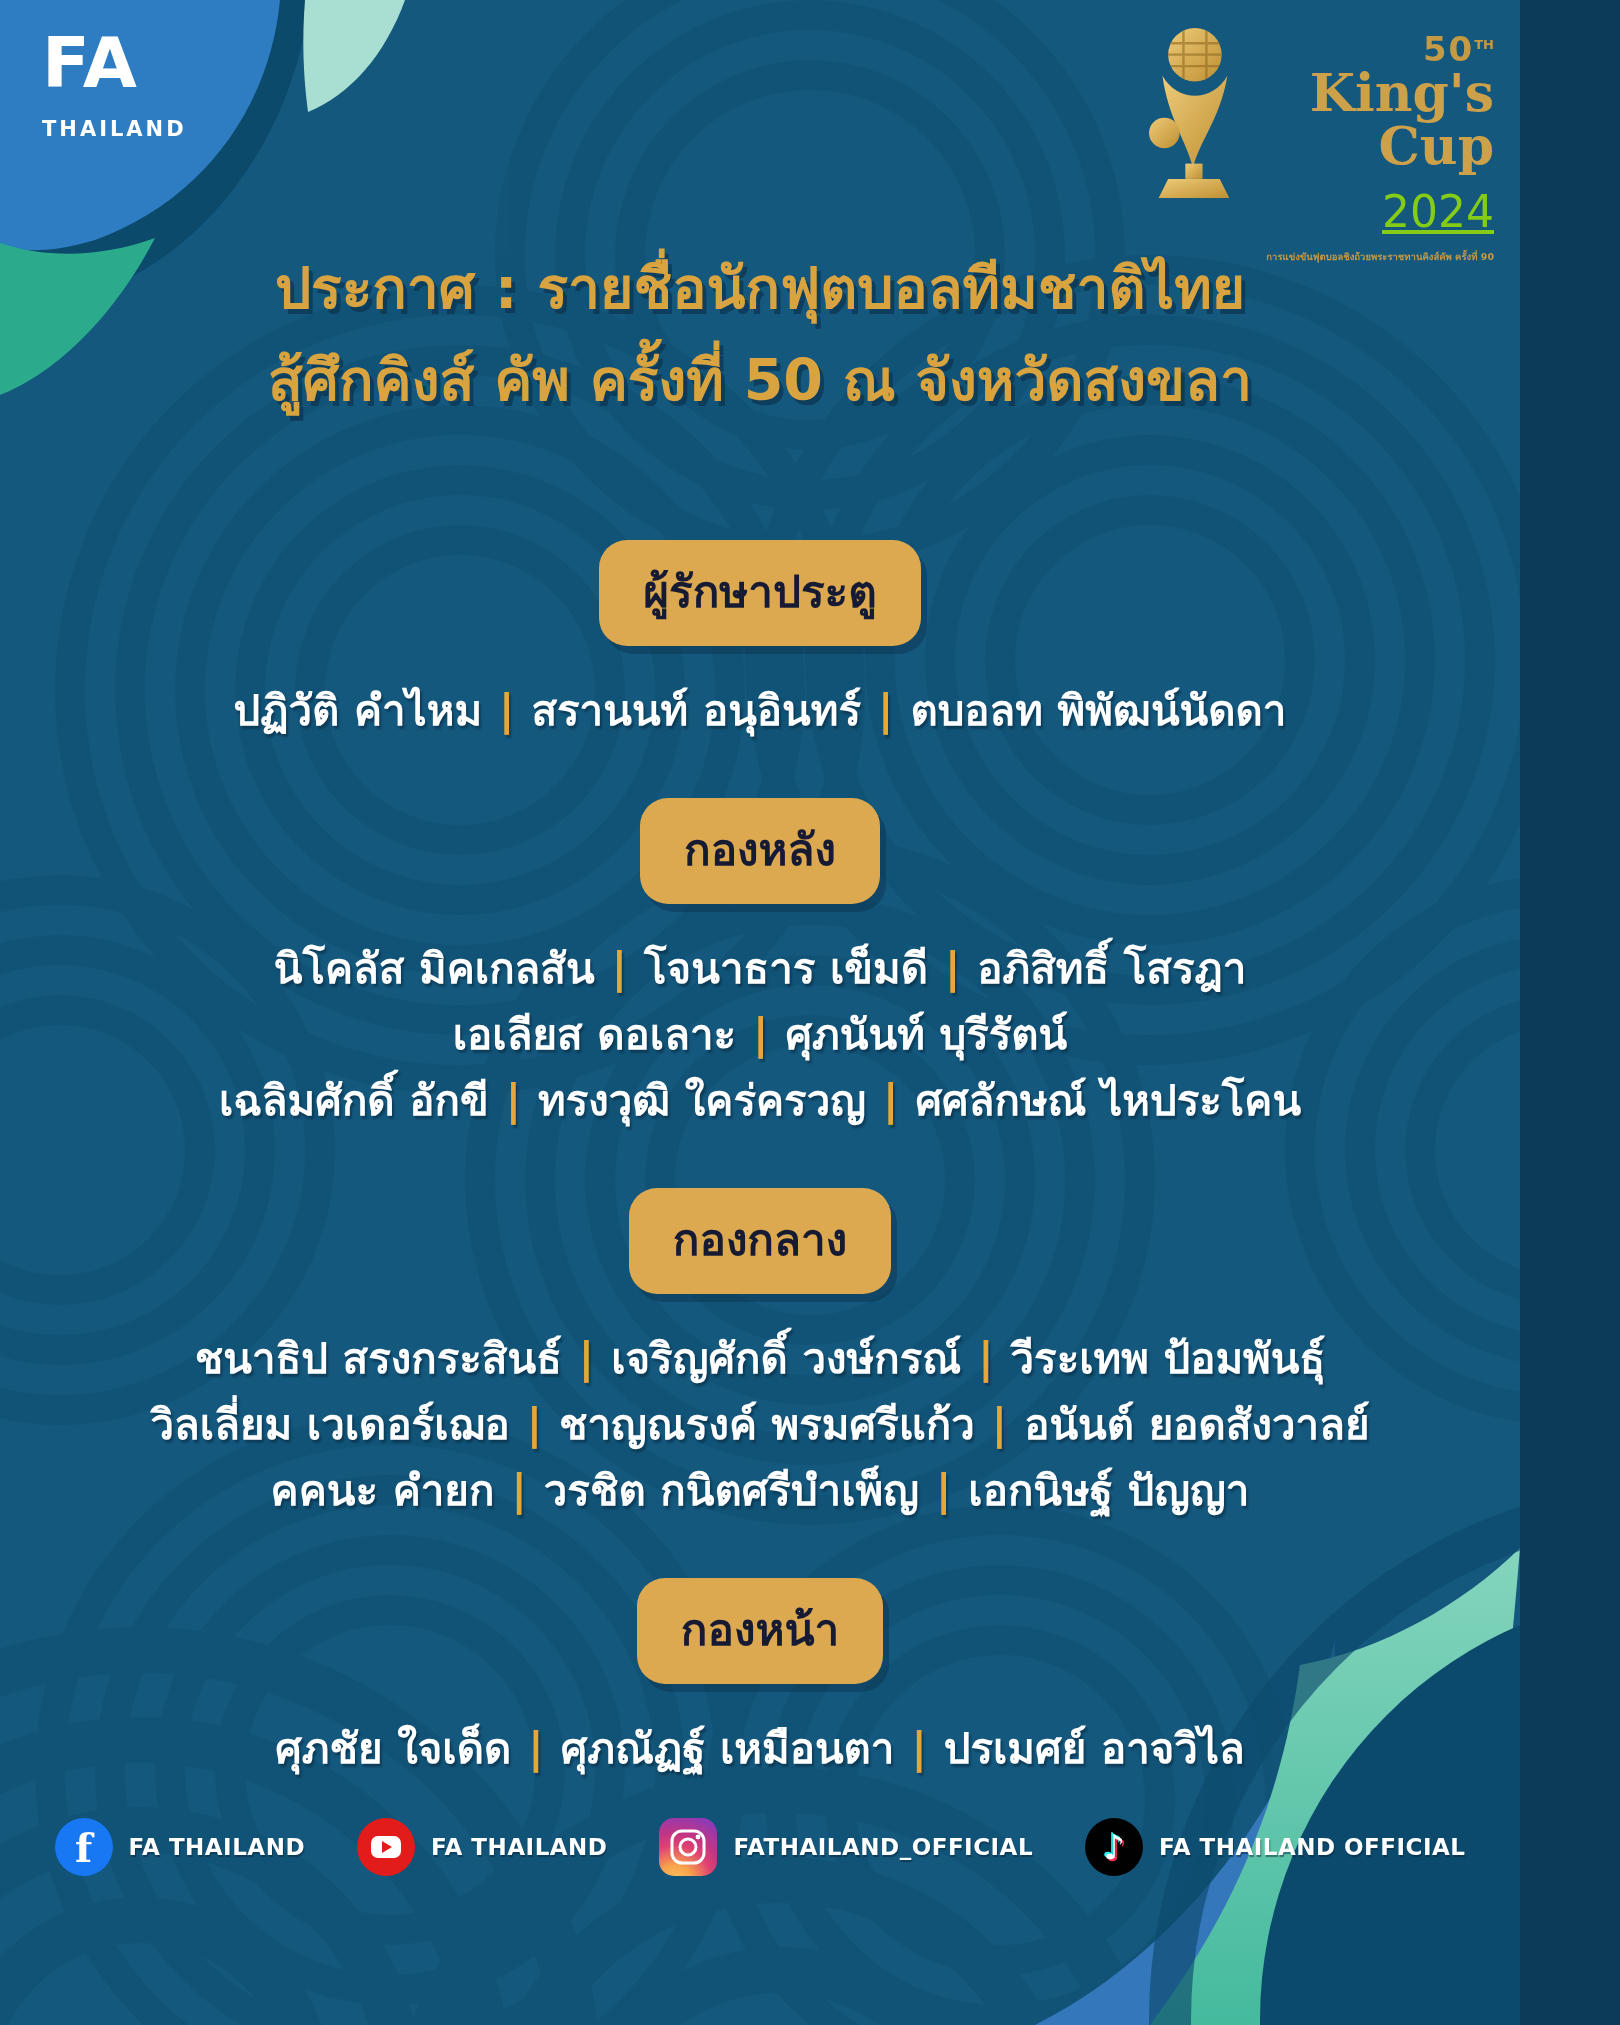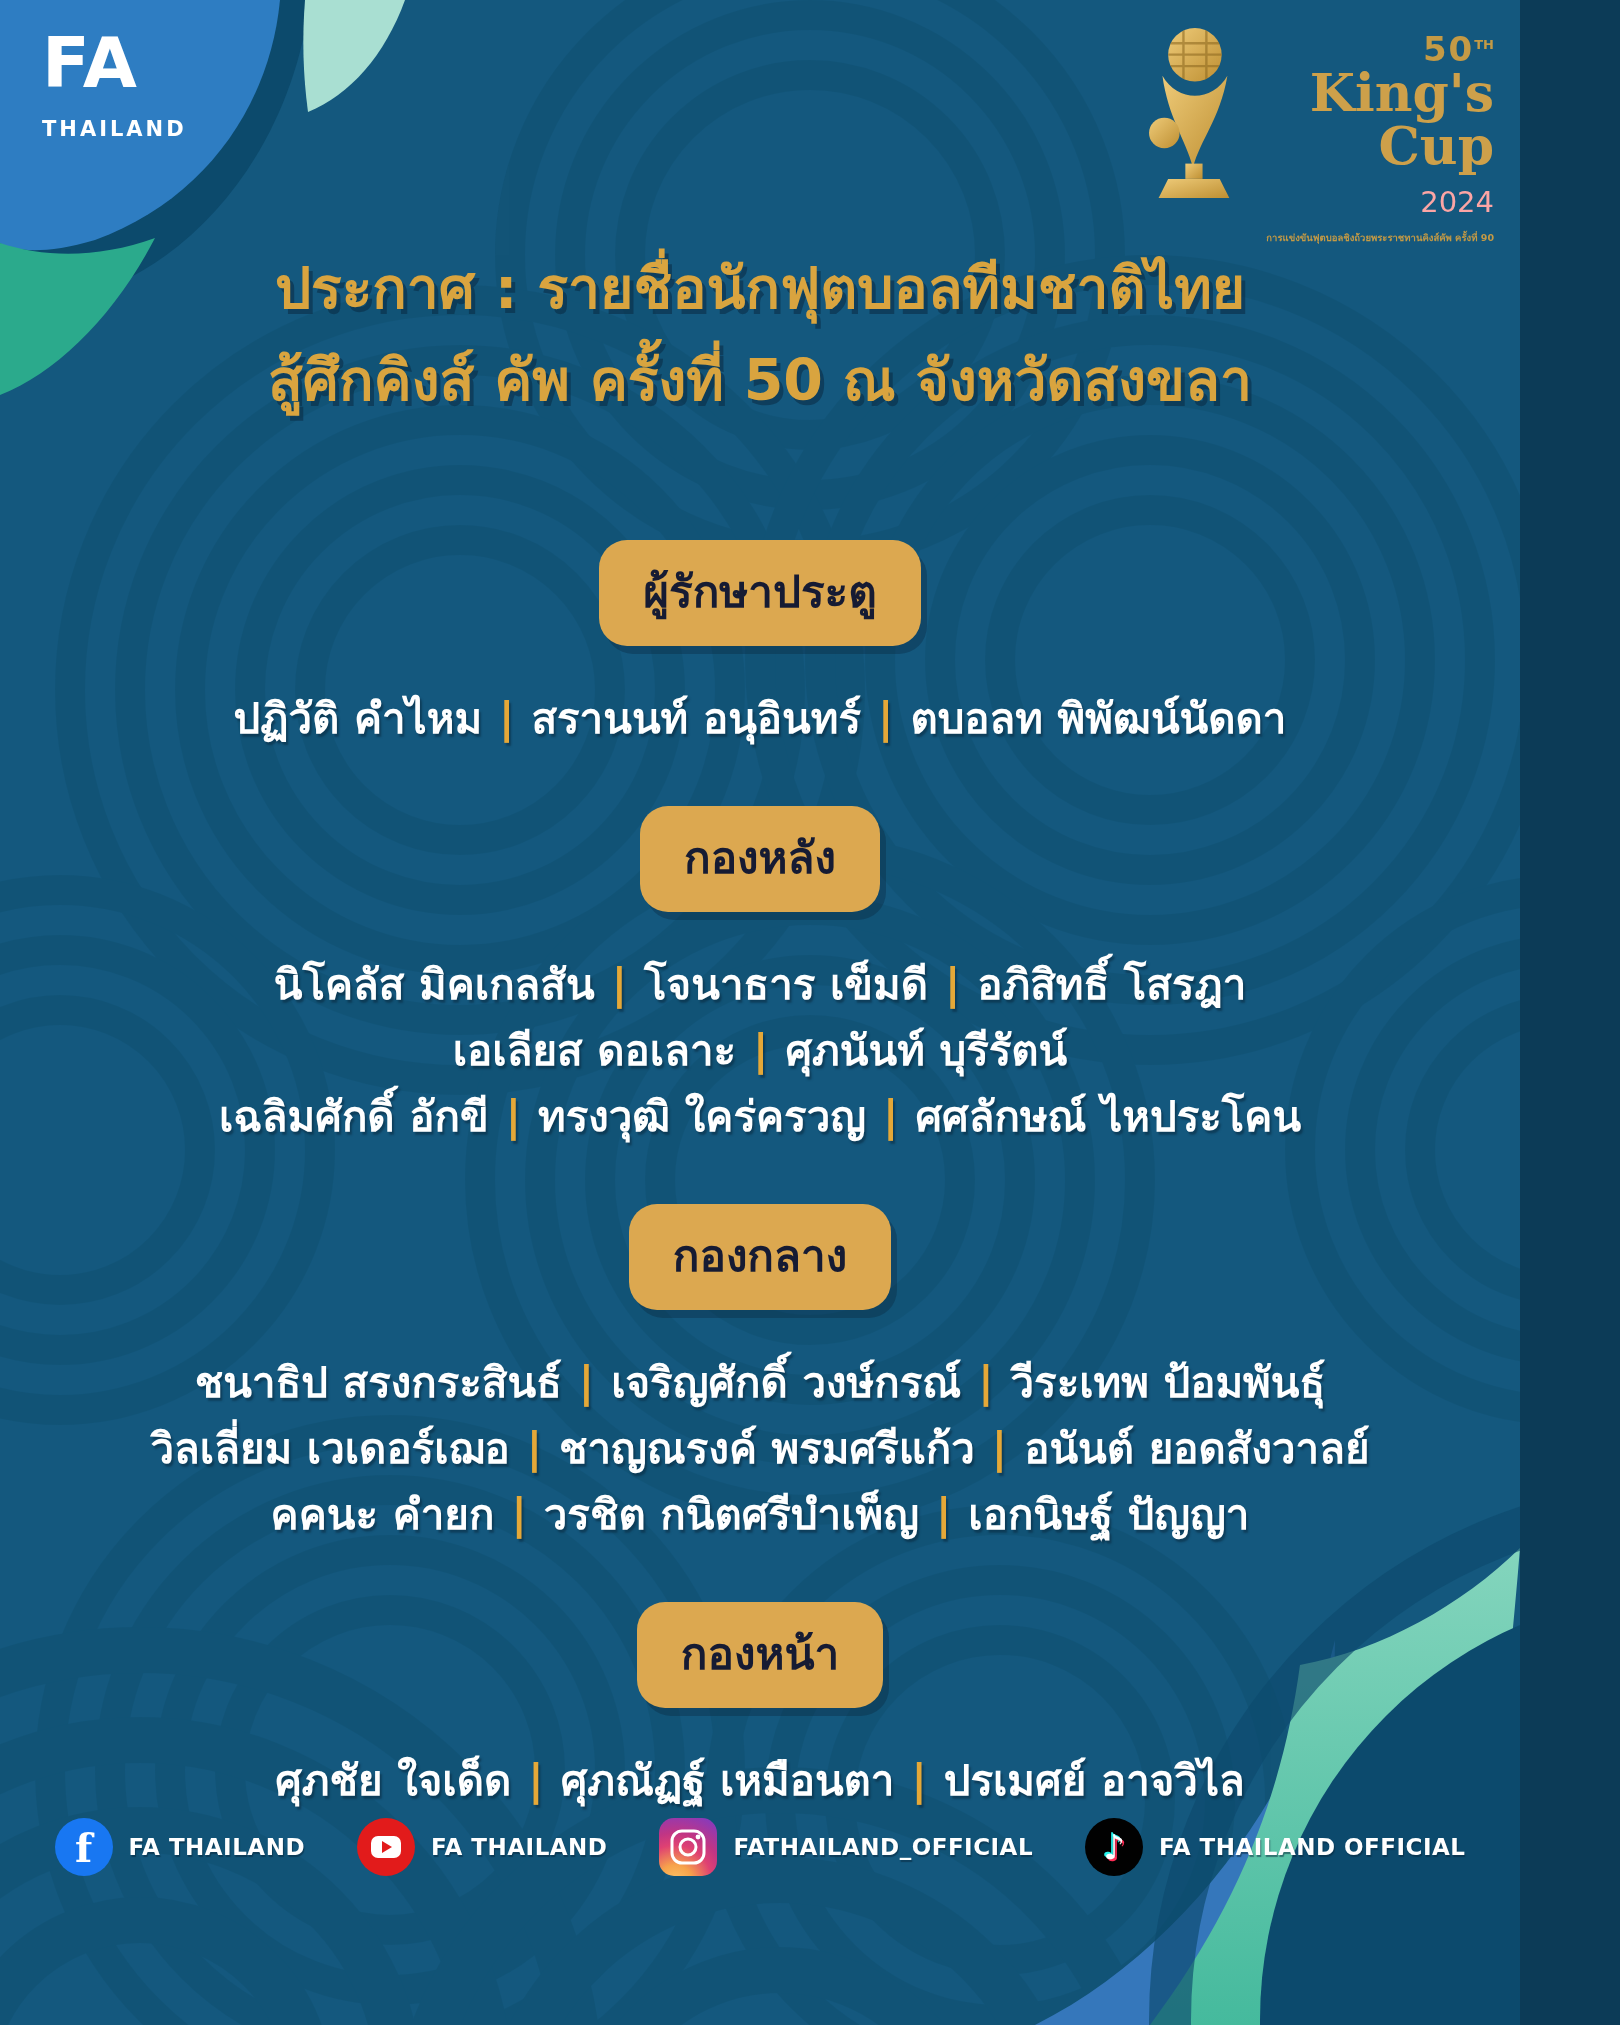--- a/index.html
+++ b/index.html
@@ -14,33 +14,33 @@
 
   
   .kc-logo{position:absolute;right:26px;top:26px;display:flex;align-items:flex-start;gap:14px;z-index:5;}
   .kc-trophy{width:118px;height:172px;}
   .kc-text{color:#CDA04A;text-align:right;padding-top:6px;}
   .kc-50{font-size:34px;font-weight:800;letter-spacing:2px;color:#C49A45;line-height:1;}
   .kc-50 sup{font-size:13px;font-weight:700;letter-spacing:0;}
   .kc-name1{font-family:"DejaVu Serif","Liberation Serif",serif;font-size:52px;font-weight:700;line-height:1.02;color:#CDA04A;}
   .kc-row{display:flex;align-items:flex-end;gap:12px;flex-direction:column;}
   .kc-name2{font-family:"DejaVu Serif","Liberation Serif",serif;font-size:52px;font-weight:700;line-height:1.02;color:#CDA04A;}
-  .kc-year{font-size:29px;font-weight:400;color:#fca5a5;line-height:1.25;}
+  .kc-year{font-size:44px;font-weight:400;color:#84cc16;line-height:1.25;text-decoration:underline;}
   .kc-tag{font-size:9.5px;font-weight:700;color:#C49A45;margin-top:10px;white-space:nowrap;}
 
   
   .title{position:absolute;top:242px;left:0;right:0;margin:0;text-align:center;z-index:4;
     color:#D9A43F;font-size:57px;font-weight:800;line-height:1.62;
     text-shadow:4px 5px 0 rgba(10,42,66,0.55);}
 
   
   .sections{position:absolute;top:540px;left:0;right:0;text-align:center;z-index:4;}
   .section{margin-bottom:54px;}
   .badge{display:inline-block;background:#DCA850;color:#161B33;font-size:44px;font-weight:800;
-    padding:16px 44px 20px;border-radius:28px;margin-bottom:40px;
+    padding:16px 44px 20px;border-radius:28px;margin-bottom:32px;
     box-shadow:6px 8px 0 rgba(9,38,60,0.35);}
   .line{font-size:42px;font-weight:600;color:#FFFFFF;line-height:66px;
     text-shadow:2px 3px 2px rgba(8,35,56,0.5);}
   .sep{color:#E5A838;font-weight:700;margin:0 17px;}
 
   
   .social{position:absolute;top:1818px;left:0;right:0;display:flex;justify-content:center;
     align-items:center;gap:52px;z-index:6;}
   .soc{display:flex;align-items:center;gap:16px;}
   .icon{width:58px;height:58px;border-radius:50%;display:flex;align-items:center;justify-content:center;flex:0 0 auto;}

